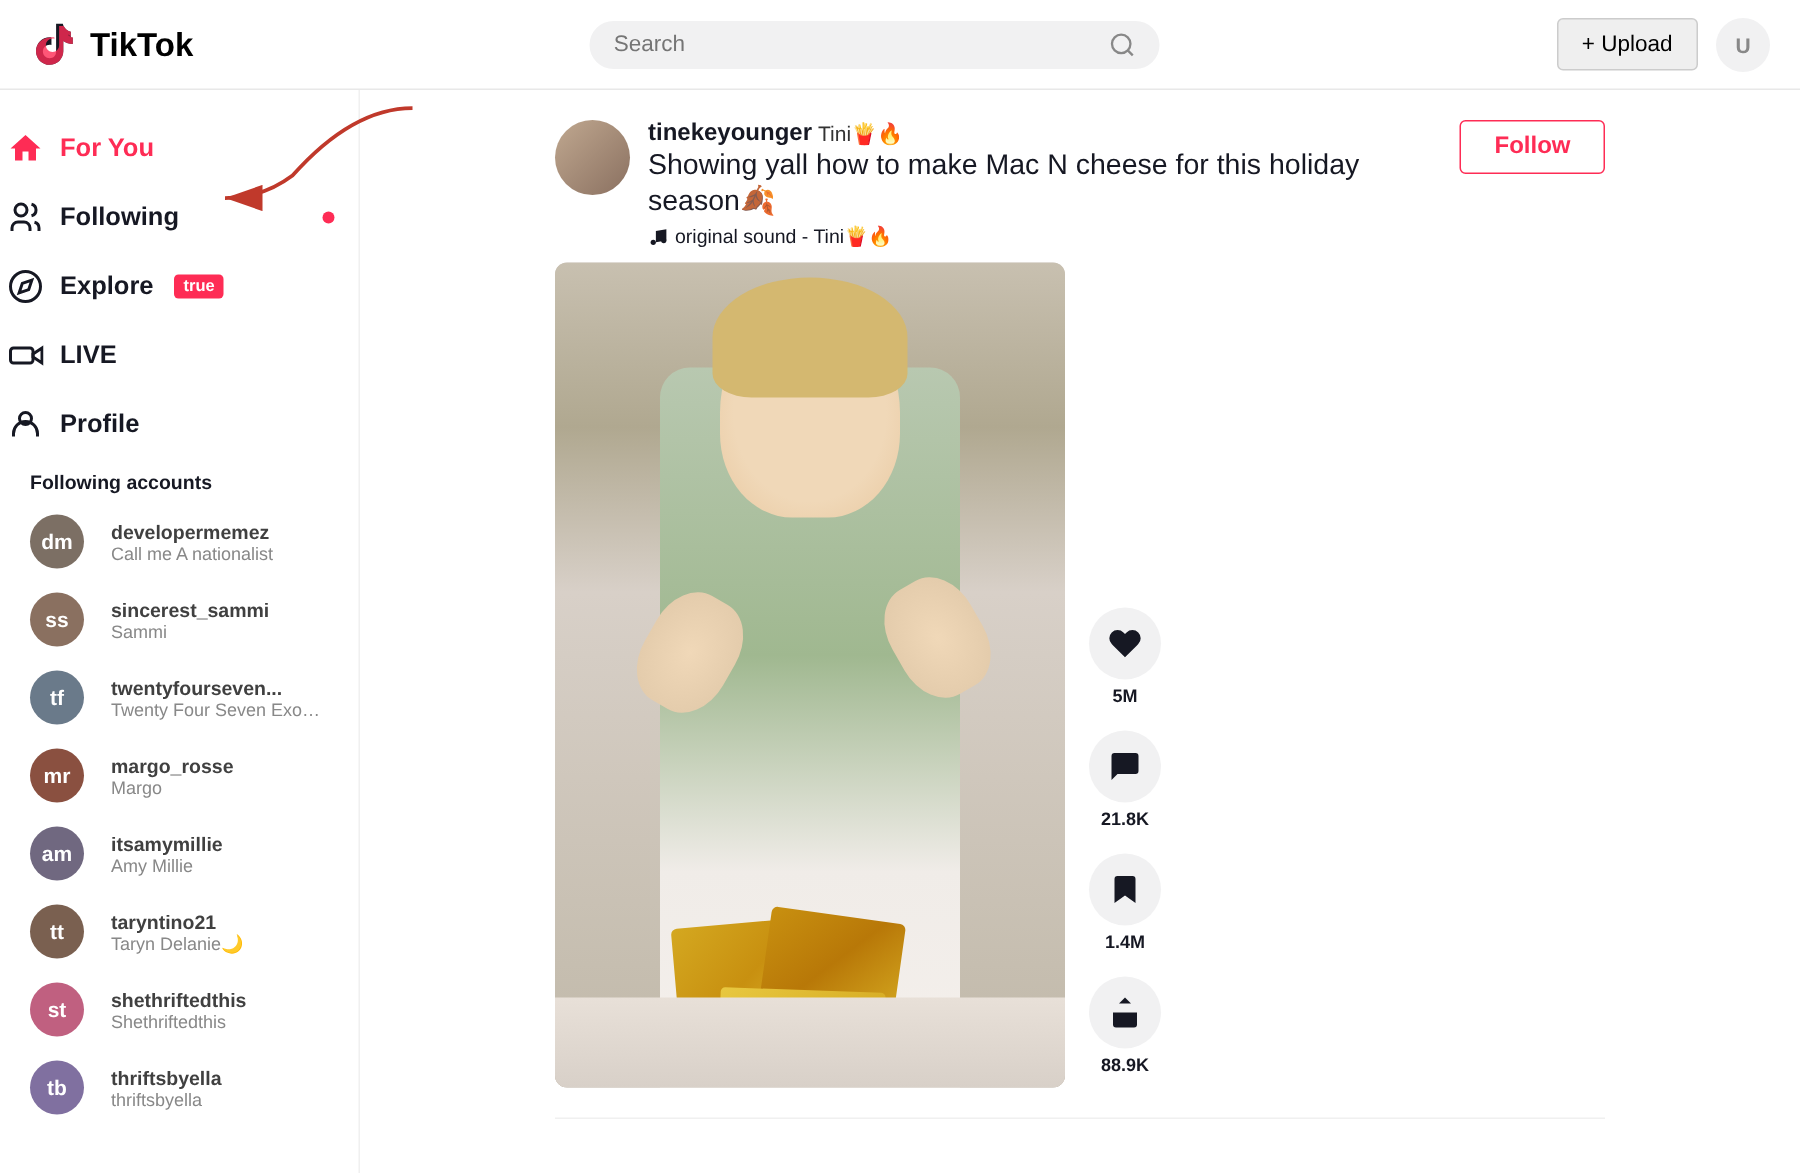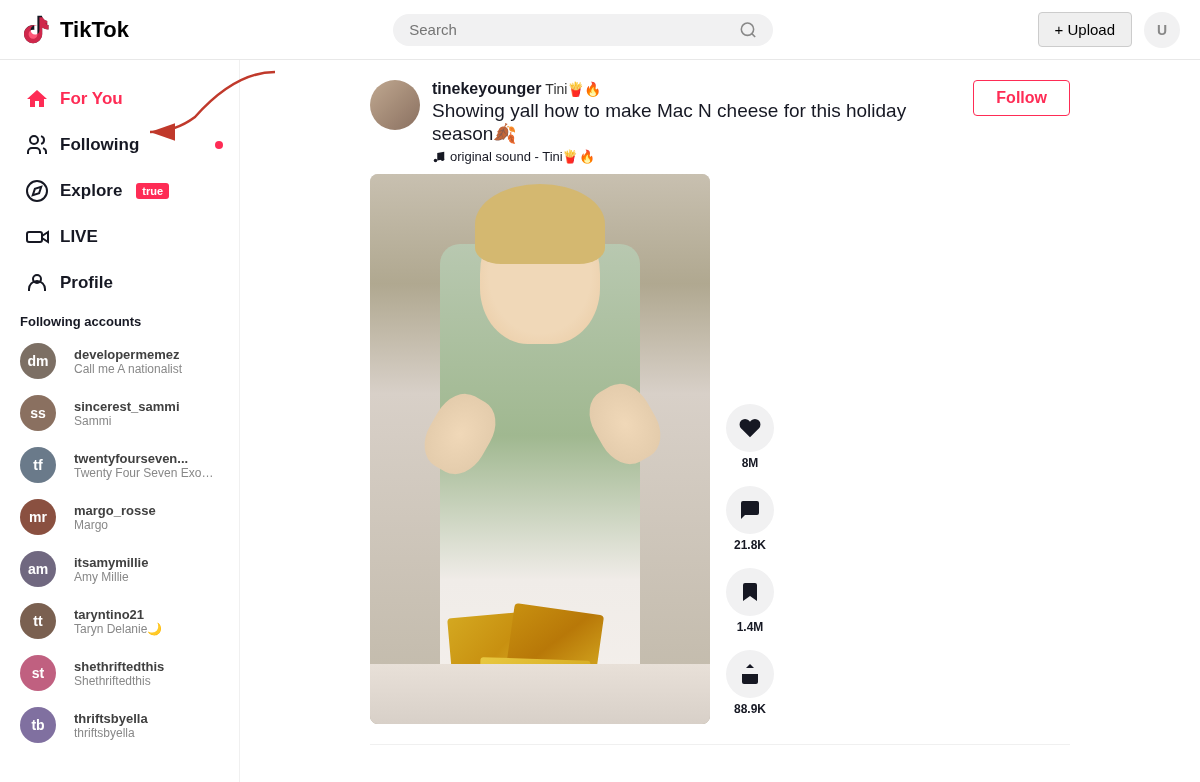--- a/index.html
+++ b/index.html
@@ -23,21 +23,21 @@
       display: flex; align-items: center; gap: 6px; border: 1px solid #ccc;
       border-radius: 4px; padding: 8px 16px; cursor: pointer; font-size: 15px;
     }
 
     
     .layout { display: flex; margin-top: 60px; height: 722px; }
 
     
     .sidebar { width: 240px; padding: 16px 0; overflow-y: auto; border-right: 1px solid #f0f0f0; flex-shrink: 0; }
     .nav-item {
-      display: flex; align-items: center; gap: 10px; padding: 10px 24px;
+      display: flex; align-items: center; gap: 10px; padding: 10px 4px;
       cursor: pointer; font-size: 17px; font-weight: 600; color: #161823;
       position: relative; border-radius: 4px;
     }
     .nav-item.active { color: #fe2c55; }
     .nav-icon { width: 26px; height: 26px; display: flex; align-items: center; justify-content: center; flex-shrink: 0; }
     .badge-new {
       background: #fe2c55; color: #fff; font-size: 11px; font-weight: 700;
       padding: 2px 6px; border-radius: 3px; margin-left: 4px;
     }
     .badge-dot {
@@ -301,21 +301,21 @@
           </div>
         </div>
 
         <div class="action-buttons">
           <div class="action-btn">
             <div class="action-circle">
               <svg width="24" height="24" viewBox="0 0 24 24" fill="#161823">
                   <path d="M20.84 4.61a5.5 5.5 0 0 0-7.78 0L12 5.67l-1.06-1.06a5.5 5.5 0 0 0-7.78 7.78l1.06 1.06L12 21.23l7.78-7.78 1.06-1.06a5.5 5.5 0 0 0 0-7.78z"></path>
                 </svg>
             </div>
-            <span class="action-count">8M</span>
+            <span class="action-count">5M</span>
           </div>
 
           <div class="action-btn">
             <div class="action-circle">
               <svg width="24" height="24" viewBox="0 0 24 24" fill="#161823">
                   <path d="M21 15a2 2 0 0 1-2 2H7l-4 4V5a2 2 0 0 1 2-2h14a2 2 0 0 1 2 2z"></path>
                 </svg>
             </div>
             <span class="action-count">21.8K</span>
           </div>

